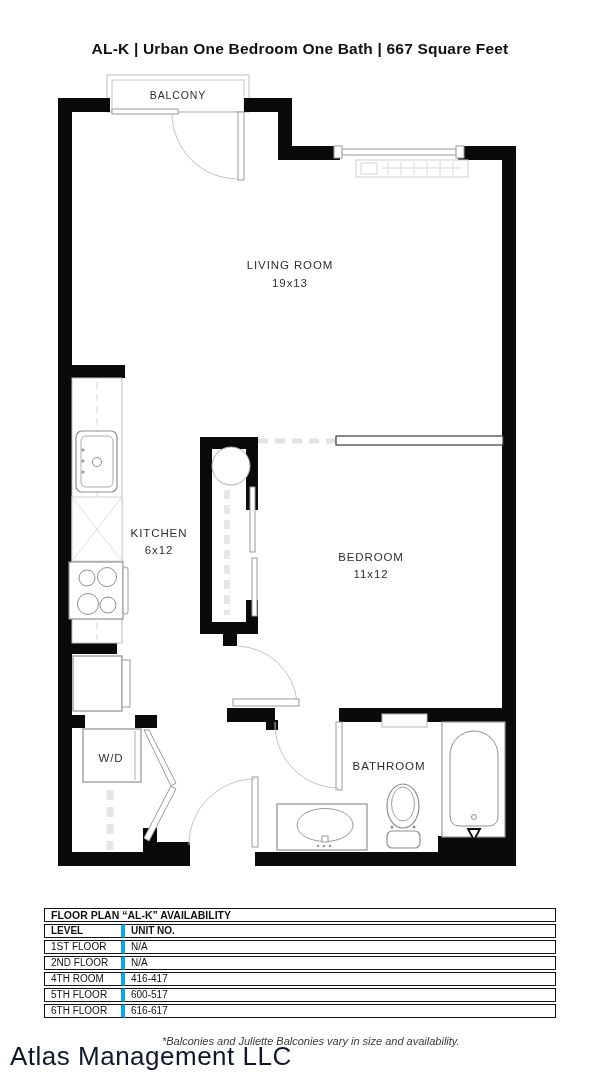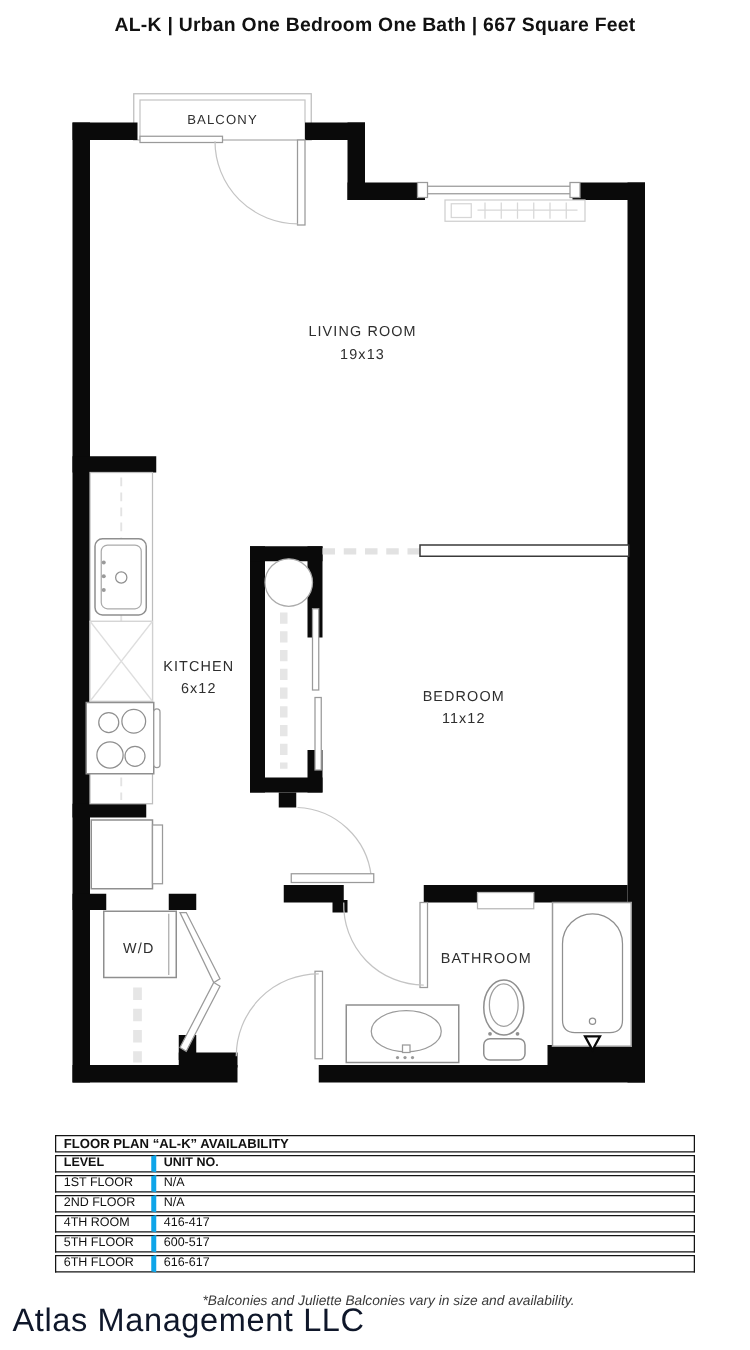--- a/index.html
+++ b/index.html
@@ -1,18 +1,18 @@
 <!DOCTYPE html>
 <html><head>
 <meta charset="utf-8">
 <style>
   html,body{margin:0;padding:0;background:#fff;}
   .page{position:relative;width:600px;height:1080px;background:#fff;overflow:hidden;
         font-family:"Liberation Sans",sans-serif;}
-  .title{position:absolute;top:12px;left:0;width:600px;text-align:center;
+  .title{position:absolute;top:40px;left:0;width:600px;text-align:center;
          font-size:15.5px;font-weight:700;color:#111;letter-spacing:.2px;}
   svg{position:absolute;top:60px;left:0;}
   .lbl{font-family:"Liberation Sans",sans-serif;font-size:11.5px;letter-spacing:.9px;
        fill:#2e2e2e;text-anchor:middle;}
   .lbl-sm{font-family:"Liberation Sans",sans-serif;font-size:10.5px;letter-spacing:.9px;
        fill:#2e2e2e;text-anchor:middle;}
   .f{fill:#fff;stroke:#8f8f8f;stroke-width:1.2;}
   .fl{fill:#fff;stroke:#bdbdbd;stroke-width:1;}
   .arc{fill:none;stroke:#c4c4c4;stroke-width:1;}
   .leaf{fill:#fff;stroke:#9a9a9a;stroke-width:1;}

